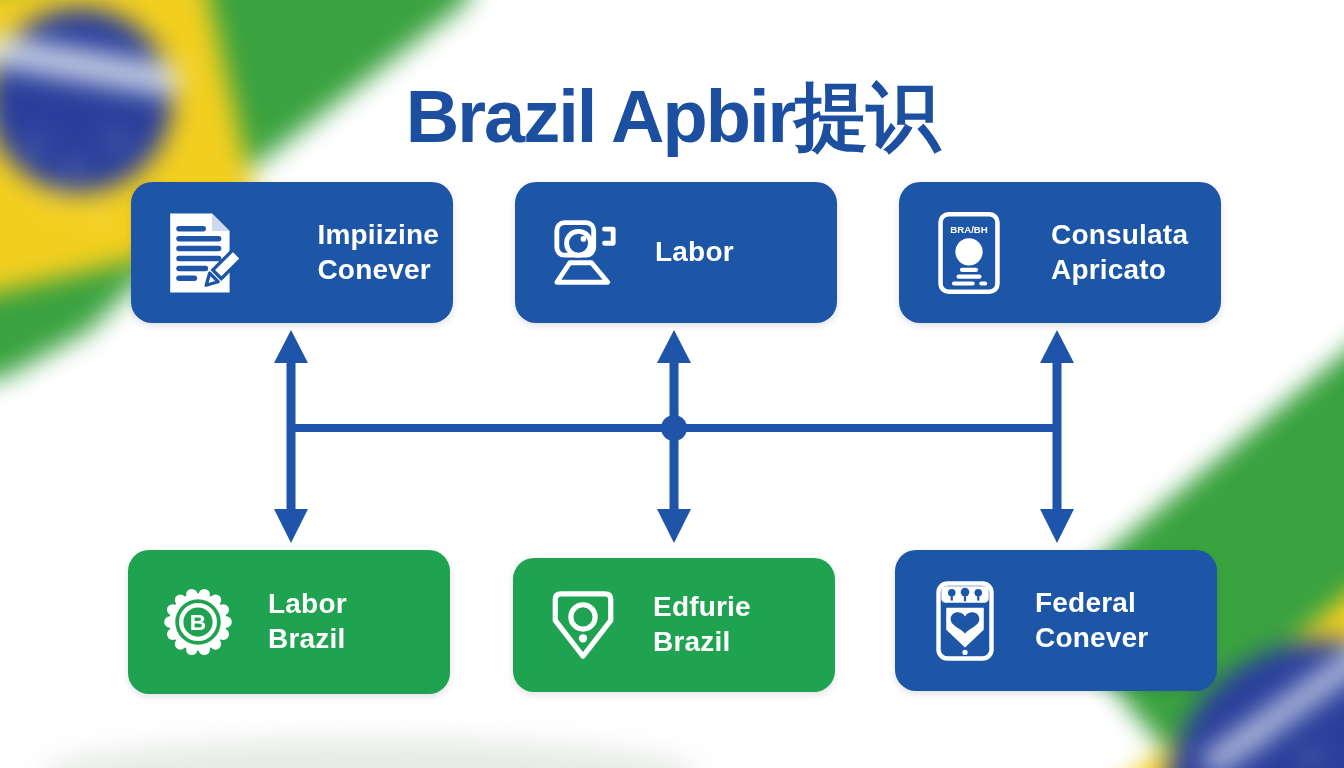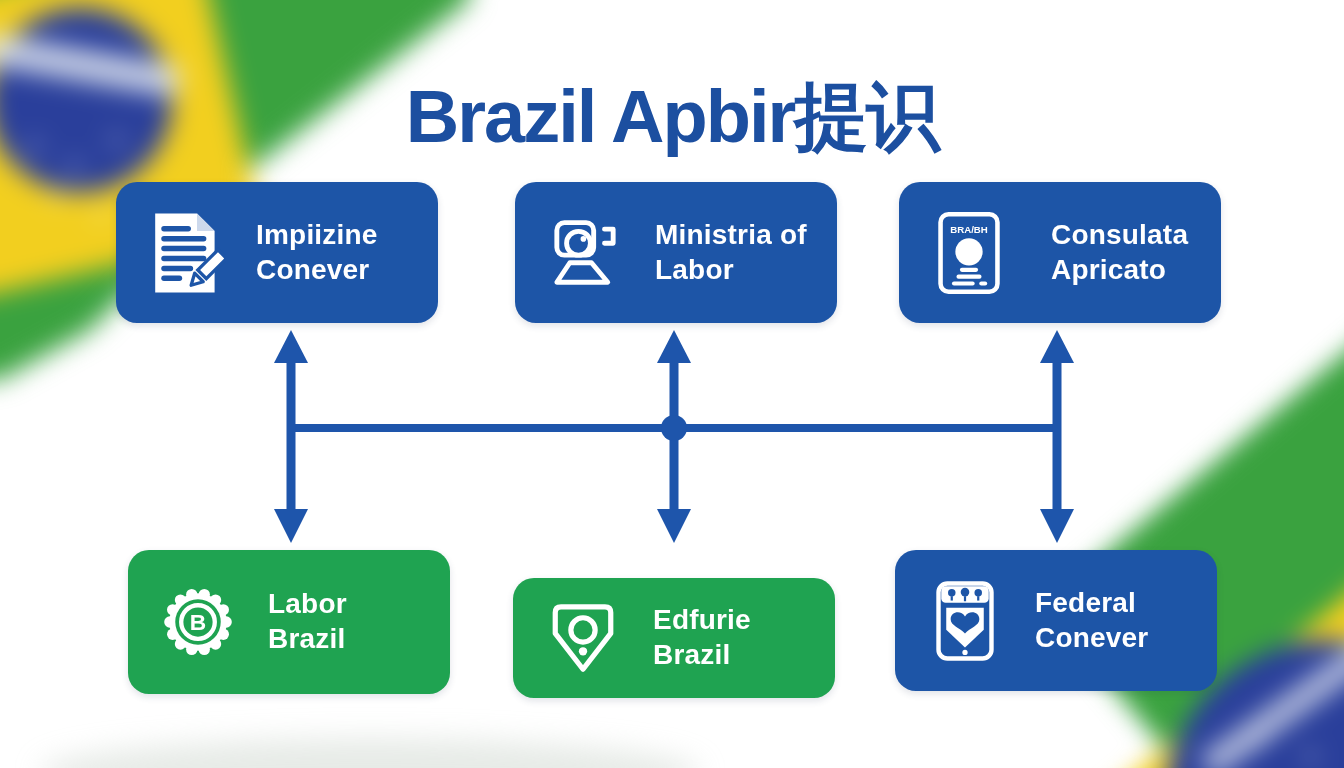--- a/index.html
+++ b/index.html
@@ -43,25 +43,25 @@
 
   
   .box {
     position:absolute; width:322px; height:141px; border-radius:21px;
     display:flex; align-items:center; box-sizing:border-box;
     padding:0 14px 0 24px; gap:24px;
     box-shadow:0 3px 7px rgba(40,60,90,.14);
   }
   .box.blue  { background:var(--box_blue); }
   .box.green { background:var(--box_green); }
-  .p1 { left:116px; top:182px; }
+  .p1 { left:131px; top:182px;justify-content:space-between; }
   .p2 { left:515px; top:182px; }
   .p3 { left:899px; top:182px;gap:36px; }
   .p4 { left:128px; top:550px; height:144px; }
-  .p5 { left:513px; top:578px; height:120px;align-items:center; }
+  .p5 { left:513px; top:558px; height:134px;align-items:center; }
   .p6 { left:895px; top:550px; }
   .icon { flex:0 0 auto; display:flex; align-items:center; justify-content:center; width:92px; }
   .label { color:#ffffff; font-weight:bold; font-size:28px; line-height:1.24; letter-spacing:.2px; }
   .label span { display:block; }
 </style>
 </head>
 <body>
 
 <div class="stage">
 
@@ -144,21 +144,20 @@
     <span class="icon">
       <svg width="78" height="78" viewBox="0 0 72 72" fill="none" stroke="#ffffff" stroke-width="4.5" stroke-linecap="round" stroke-linejoin="round">
         <rect x="10" y="8" width="34" height="30" rx="7"></rect>
         <path d="M54 14 h8 v13 h-8"></path>
         <circle cx="30" cy="27" r="11" fill="var(--box_blue)"></circle>
         <circle cx="34.5" cy="23" r="2.6" fill="#ffffff" stroke="none"></circle>
         <path d="M10 63 L22 45 H42 L57 63 Z"></path>
       </svg>
     </span>
     <span class="label">
-      <span>Ministria of</span>
       <span>Labor</span>
     </span>
   </div>
 
   <div class="box blue p3">
     <span class="icon">
       <svg width="66" height="88" viewBox="0 0 58 76">
         <rect x="4" y="4" width="50" height="68" rx="7" fill="none" stroke="#ffffff" stroke-width="4"></rect>
         <text x="29" y="20" font-size="8.5" font-weight="bold" fill="#ffffff" text-anchor="middle">BRA/BH</text>
         <circle cx="29" cy="37" r="12" fill="#ffffff"></circle>

